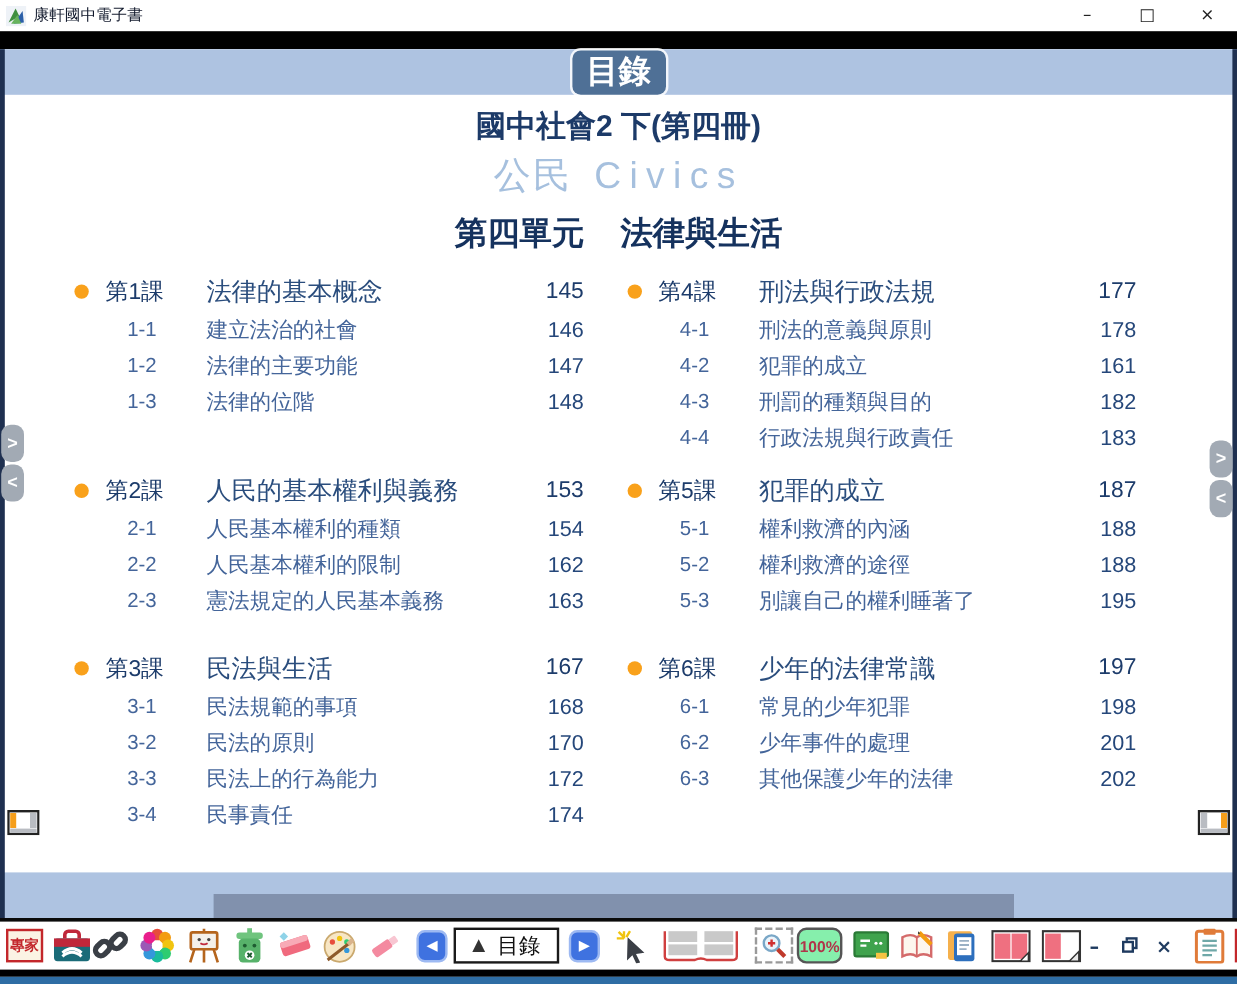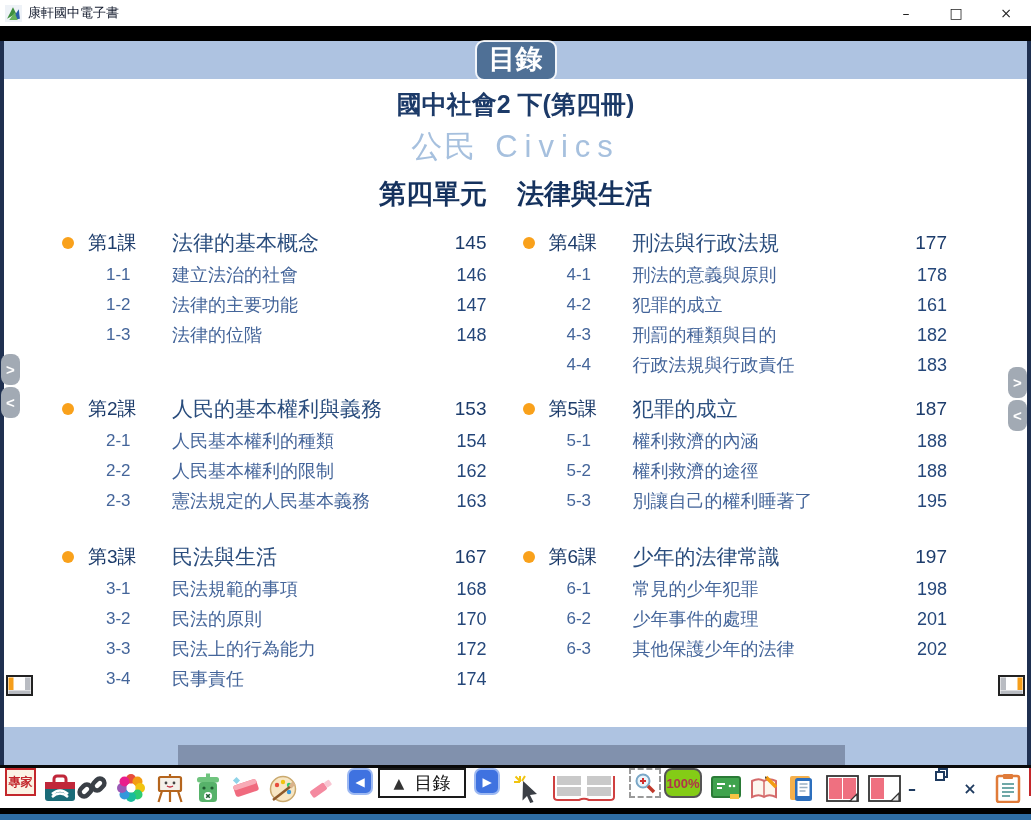--- a/index.html
+++ b/index.html
@@ -58,36 +58,36 @@
 
   
   .sidenav { position:absolute; display:flex; flex-direction:column; gap:2px; }
   .sidenav.left  { left:1px;  top:354px; }
   .sidenav.right { right:4px; top:367px; }
   .chev { width:19px; height:31px; background:#a2aab4; color:#fff; border-radius:8px;
     display:flex; align-items:center; justify-content:center; font-size:15px; font-weight:bold; cursor:pointer; }
 
   
   .toolbar { position:absolute; left:0; right:0; top:765px; height:43px; background:#fff;
-    border-top:3px solid #0a0a0a; display:flex; padding:0 5px; }
+    border-top:3px solid #0a0a0a; display:flex; align-items:center; padding:0 5px; }
   .tb { display:inline-flex; align-items:center; justify-content:center; cursor:pointer; flex:none; }
   .expert { width:31px; height:28px; border:2px solid #c3272b; color:#c3272b; font-weight:bold;
     font-size:12px; line-height:1; background:#fbf3e4; padding:0; cursor:pointer;
     font-family:"Liberation Sans","DejaVu Sans",sans-serif; }
   .expert.right { background:#fff; }
   .navbtn { width:26px; height:27px; background:#3f72e0; border:2px solid #9db9f2; border-radius:7px;
     color:#fff; font-size:12px; display:flex; align-items:center; justify-content:center; cursor:pointer;
     font-family:"DejaVu Sans",sans-serif; }
   .pagebox { width:88px; height:30px; background:#fff; border:2px solid #1a1a1a; display:flex;
     align-items:center; justify-content:center; gap:10px; cursor:pointer; }
   .pagebox .tri { color:#333; font-size:14px; font-family:"DejaVu Sans",sans-serif; }
   .pagebox .plabel { font-size:18px; color:#111; }
   .zoombox { width:32px; height:30px; border:2px dashed #9a9a9a; display:flex; align-items:center;
     justify-content:center; cursor:pointer; background:#fff; }
-  .zoomlevel { width:38px; height:30px; border:2px solid #555; border-radius:8px; background:#84cc16;
+  .zoomlevel { width:38px; height:30px; border:2px solid #555; border-radius:8px; background:#86efac;
     color:#b0344a; font-weight:bold; font-size:13px; display:flex; align-items:center; justify-content:center; cursor:pointer; }
   .wctl { color:#1e3a5f; font-weight:bold; font-size:16px; width:22px; text-align:center; cursor:pointer;
     font-family:"DejaVu Sans",sans-serif; }
   .restore-sq { position:relative; width:14px; height:14px; display:inline-block; cursor:pointer; }
   .restore-sq i { position:absolute; border:2px solid #1e3a5f; width:10px; height:10px; display:block; }
   .restore-sq i.b { left:0; top:3px; background:#fff; }
   .restore-sq i.f { left:3px; top:0; }
 
   
   .bottom-black { position:absolute; left:0; right:0; top:808px; height:6px; background:#000; }

